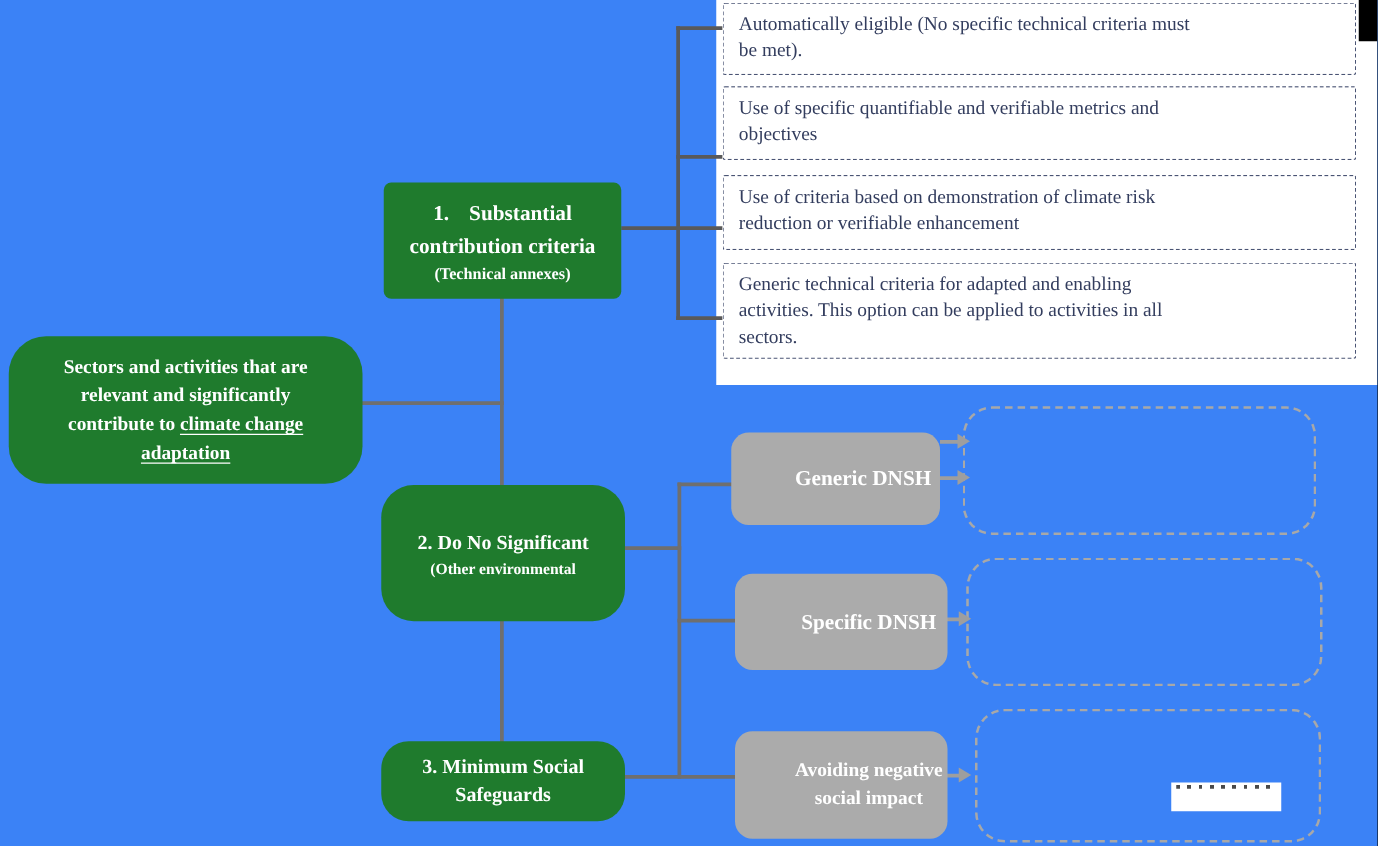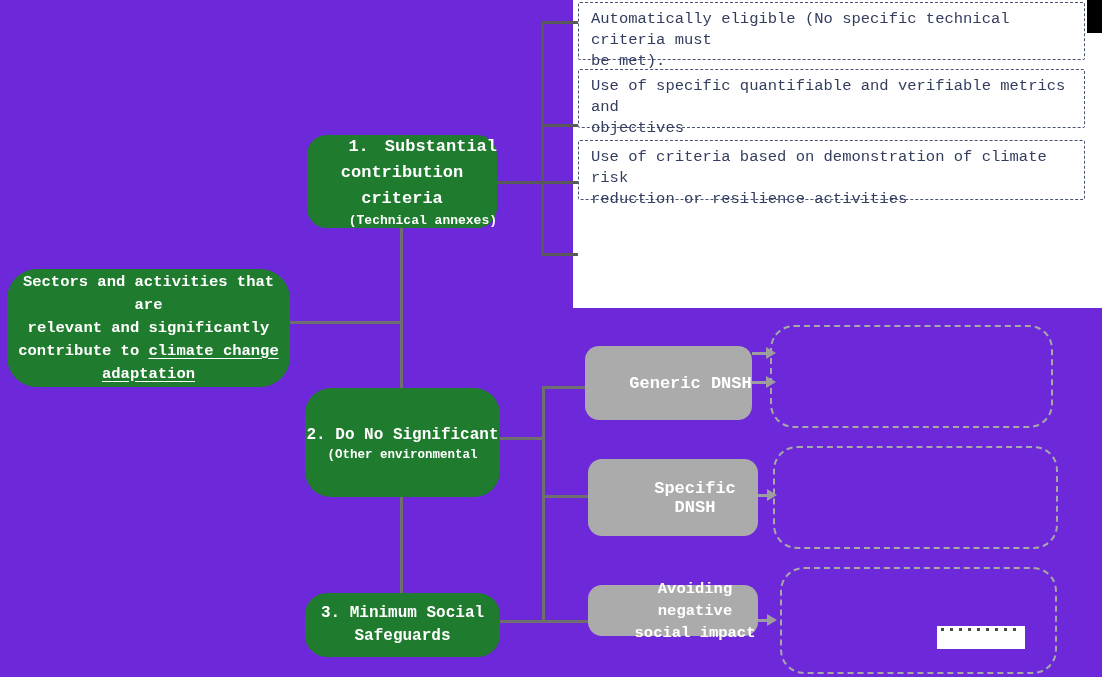--- a/index.html
+++ b/index.html
@@ -1,18 +1,18 @@
 <!DOCTYPE html>
 <html><head>
 <meta charset="utf-8">
 <style>
   html,body{margin:0;padding:0;background:#000;}
   #canvas{
-    position:relative;width:1102px;height:677px;background:#6d28d9;overflow:hidden;
-    font-family:Liberation Mono, monospace;
+    position:relative;width:1102px;height:677px;background:#3b82f6;overflow:hidden;
+    font-family:Liberation Serif, serif;
   }
   .abs{position:absolute;box-sizing:border-box;}
   
   #panel{left:573px;top:0;width:529px;height:308px;background:#fff;z-index:1;}
   #panel-notch{left:1087px;top:0;width:15px;height:33px;background:#000;z-index:4;}
   
   .opt{
     left:578px;width:507px;background:#fff;border:1.6px dashed #4a5474;border-radius:2px;
     color:#333d5e;font-size:15.5px;line-height:21px;padding:6px 10px 4px 12px;z-index:3;
   }
@@ -43,37 +43,37 @@
   .arrow-head{
     position:absolute;width:0;height:0;z-index:2;
     border-top:6px solid transparent;border-bottom:6px solid transparent;border-left:10px solid #9e9e9e;
   }
   
   .green{
     background:#1f7b2d;color:#fff;font-weight:bold;text-align:center;z-index:3;
     display:flex;flex-direction:column;justify-content:center;
   }
   #src{left:7px;top:269px;width:283px;height:118px;border-radius:30px;font-size:15.5px;line-height:23px;}
-  #s1{left:307px;top:135px;width:190px;height:93px;border-radius:20px;align-items:flex-end;}
+  #s1{left:307px;top:146px;width:190px;height:93px;border-radius:6px;}
   #s1 .t{font-size:17px;line-height:26px;}
   #s1 .num{display:inline-block;margin-right:16px;}
   #s1 .sub{font-size:13px;line-height:18px;}
   #s2{left:305px;top:388px;width:195px;height:109px;border-radius:26px;}
   #s2 .t{font-size:16px;line-height:24px;}
   #s2 .sub{font-size:12.5px;line-height:16px;}
   #s3{left:305px;top:593px;width:195px;height:64px;border-radius:22px;font-size:16px;line-height:23px;}
   .u{text-decoration:underline;text-underline-offset:3px;}
   
   .graybox{
     background:#ababab;color:#fff;font-weight:bold;text-align:center;z-index:3;
     display:flex;flex-direction:column;justify-content:center;border-radius:14px;padding-left:44px;
   }
   #gen {left:585px;top:346px;width:167px;height:74px;font-size:17px;}
   #spc {left:588px;top:459px;width:170px;height:77px;font-size:17px;}
-  #soc {left:588px;top:585px;width:170px;height:51px;font-size:15.5px;line-height:22px;}
+  #soc {left:588px;top:585px;width:170px;height:86px;font-size:15.5px;line-height:22px;}
   
   .dashedbox{border:2.5px dashed #a8a8a8;border-radius:24px;background:transparent;z-index:1;}
   #db1{left:770px;top:325px;width:283px;height:103px;}
   #db2{left:773px;top:446px;width:285px;height:103px;}
   #db3{left:780px;top:567px;width:277px;height:107px;}
   
   #blob{left:937px;top:626px;width:88px;height:23px;background:#fff;z-index:2;}
   #blob-ticks{
     position:absolute;left:4px;right:8px;top:2px;height:3px;
     background:repeating-linear-gradient(90deg,#2a2a2a 0 3px,transparent 3px 9px);opacity:.85;
@@ -104,21 +104,26 @@
   <div class="abs opt" id="opt0">
     <div>Automatically eligible (No specific technical criteria must</div>
     <div>be met).</div>
   </div>
   <div class="abs opt" id="opt1">
     <div>Use of specific quantifiable and verifiable metrics and</div>
     <div>objectives</div>
   </div>
   <div class="abs opt" id="opt2">
     <div>Use of criteria based on demonstration of climate risk</div>
-    <div>reduction or resilience activities</div>
+    <div>reduction or verifiable enhancement</div>
+  </div>
+  <div class="abs opt" id="opt3">
+    <div>Generic technical criteria for adapted and enabling</div>
+    <div>activities. This option can be applied to activities in all</div>
+    <div>sectors.</div>
   </div>
 
   <div class="abs green" id="src">
     <div>Sectors and activities that are</div>
     <div>relevant and significantly</div>
     <div><span>contribute to </span><span class="u">climate change</span></div>
     <div><span class="u">adaptation</span></div>
   </div>
 
   <div class="abs green" id="s1">

